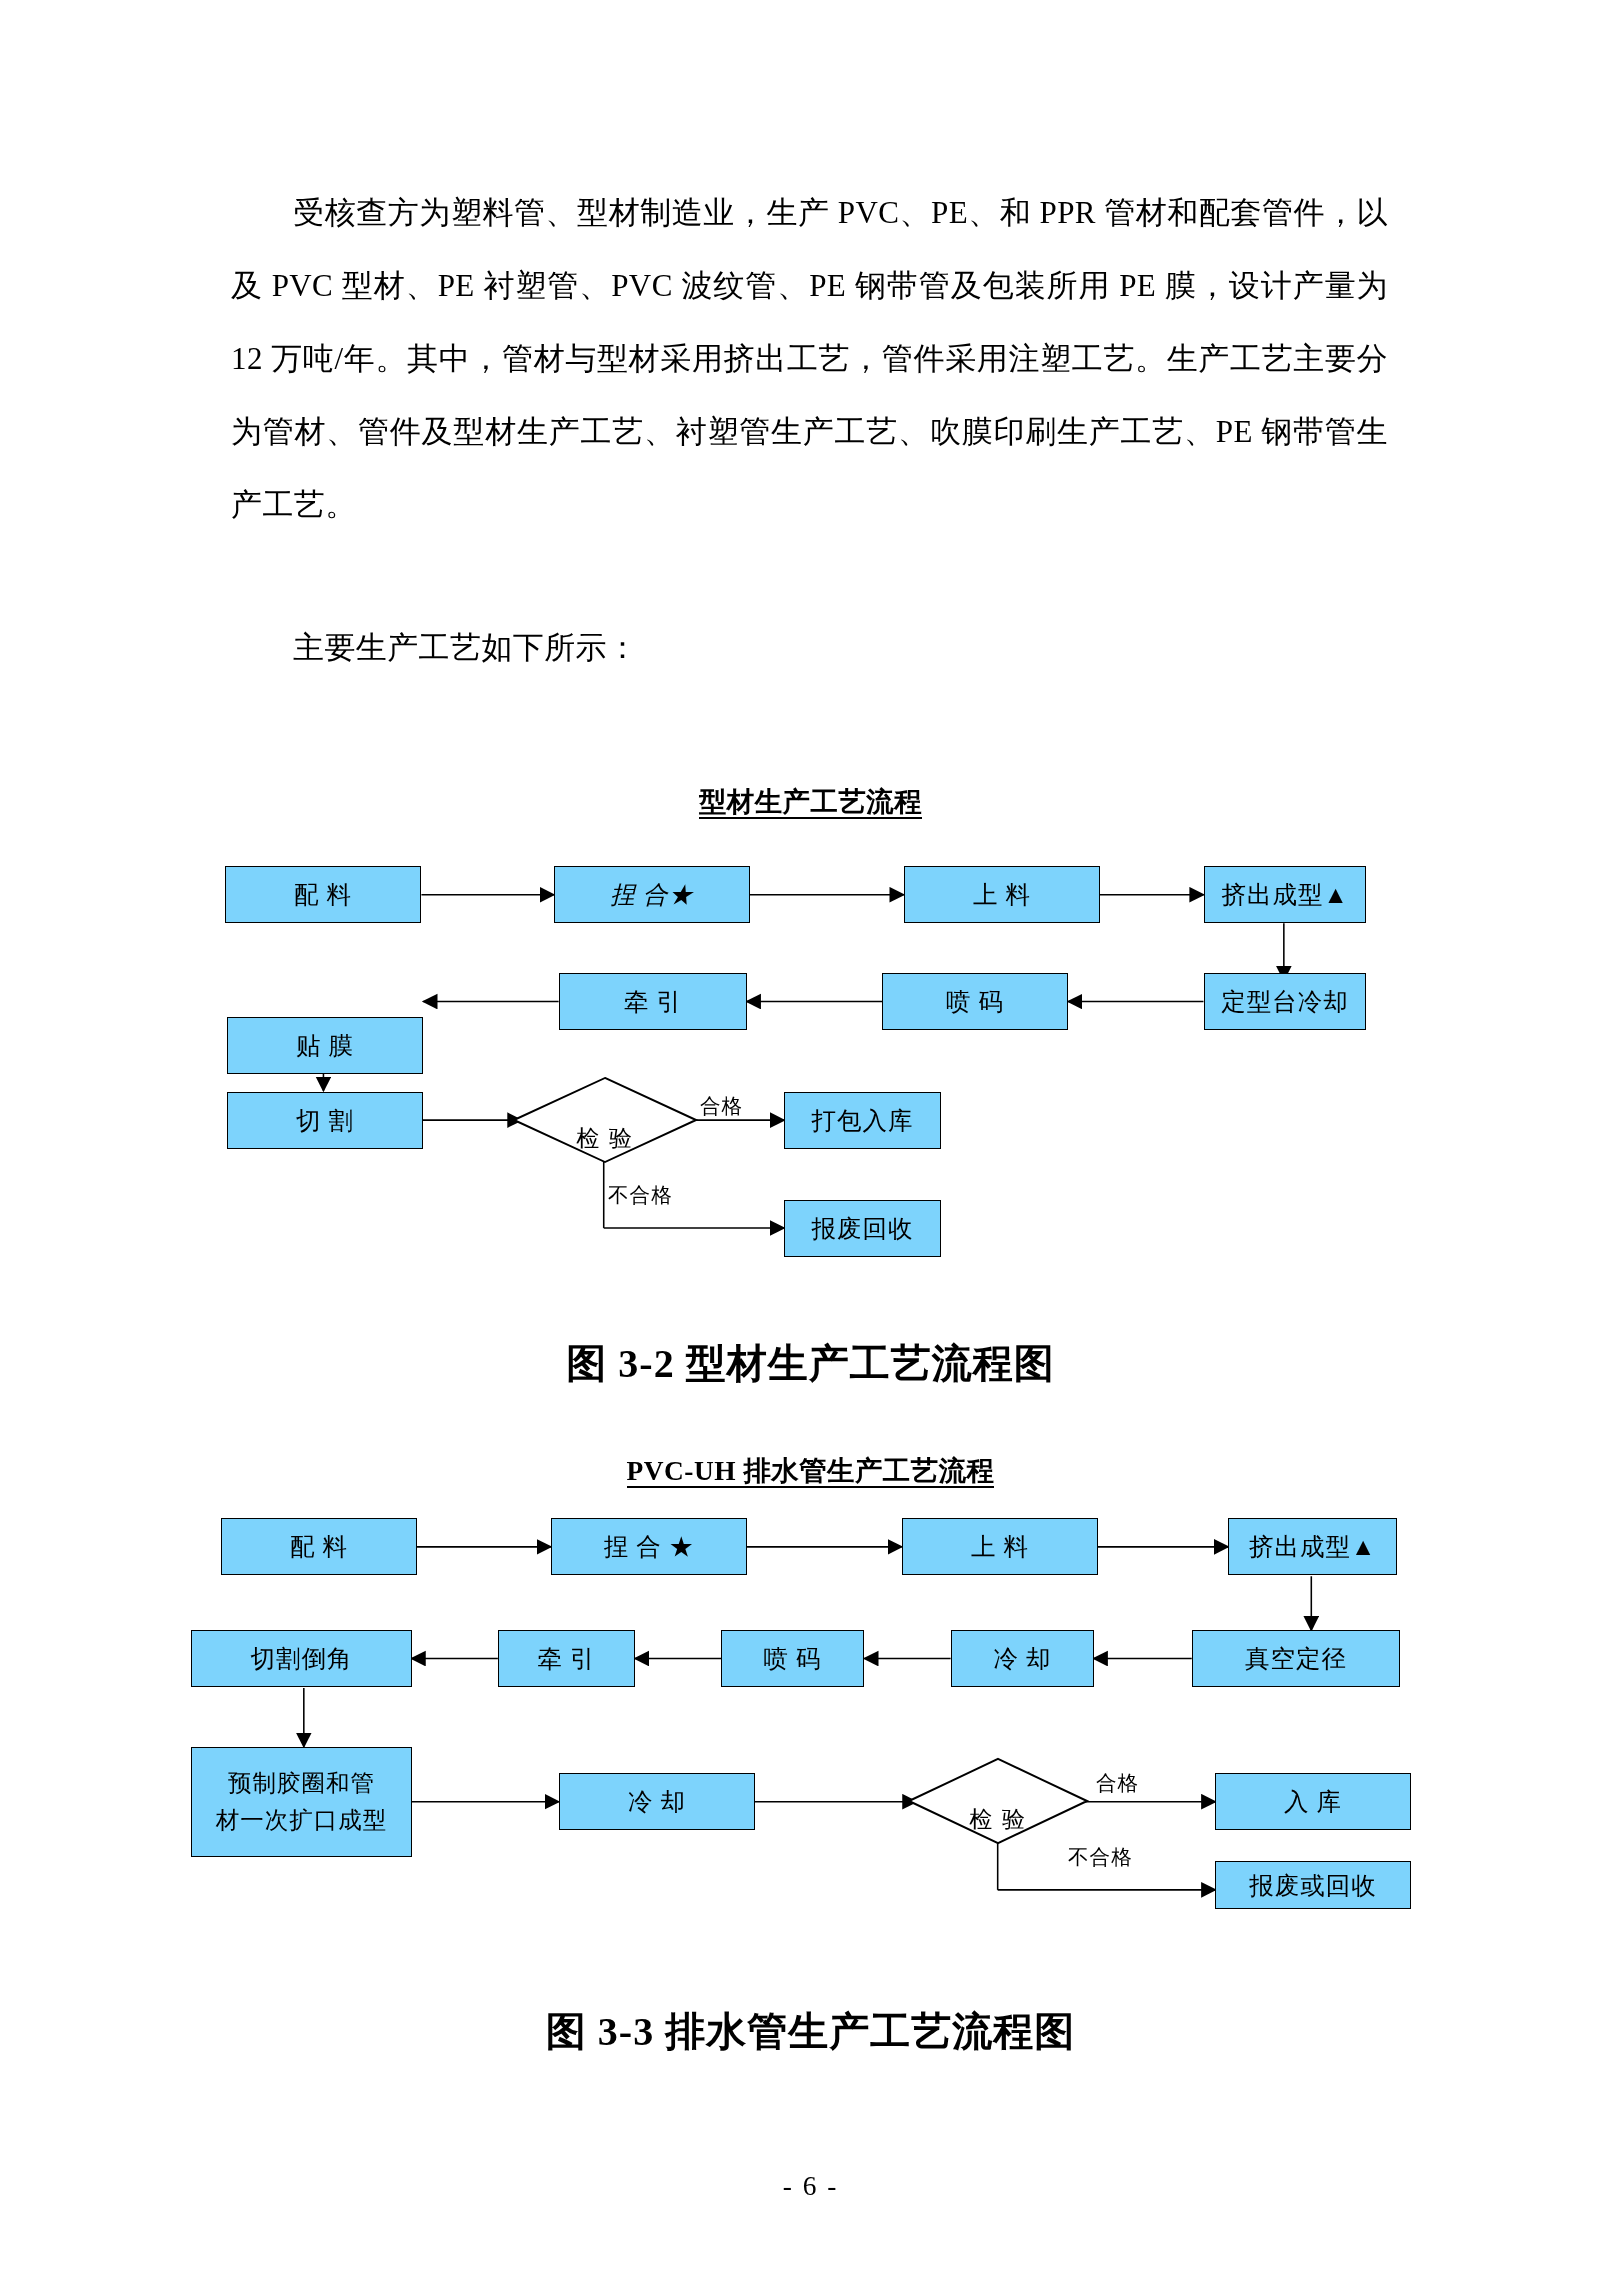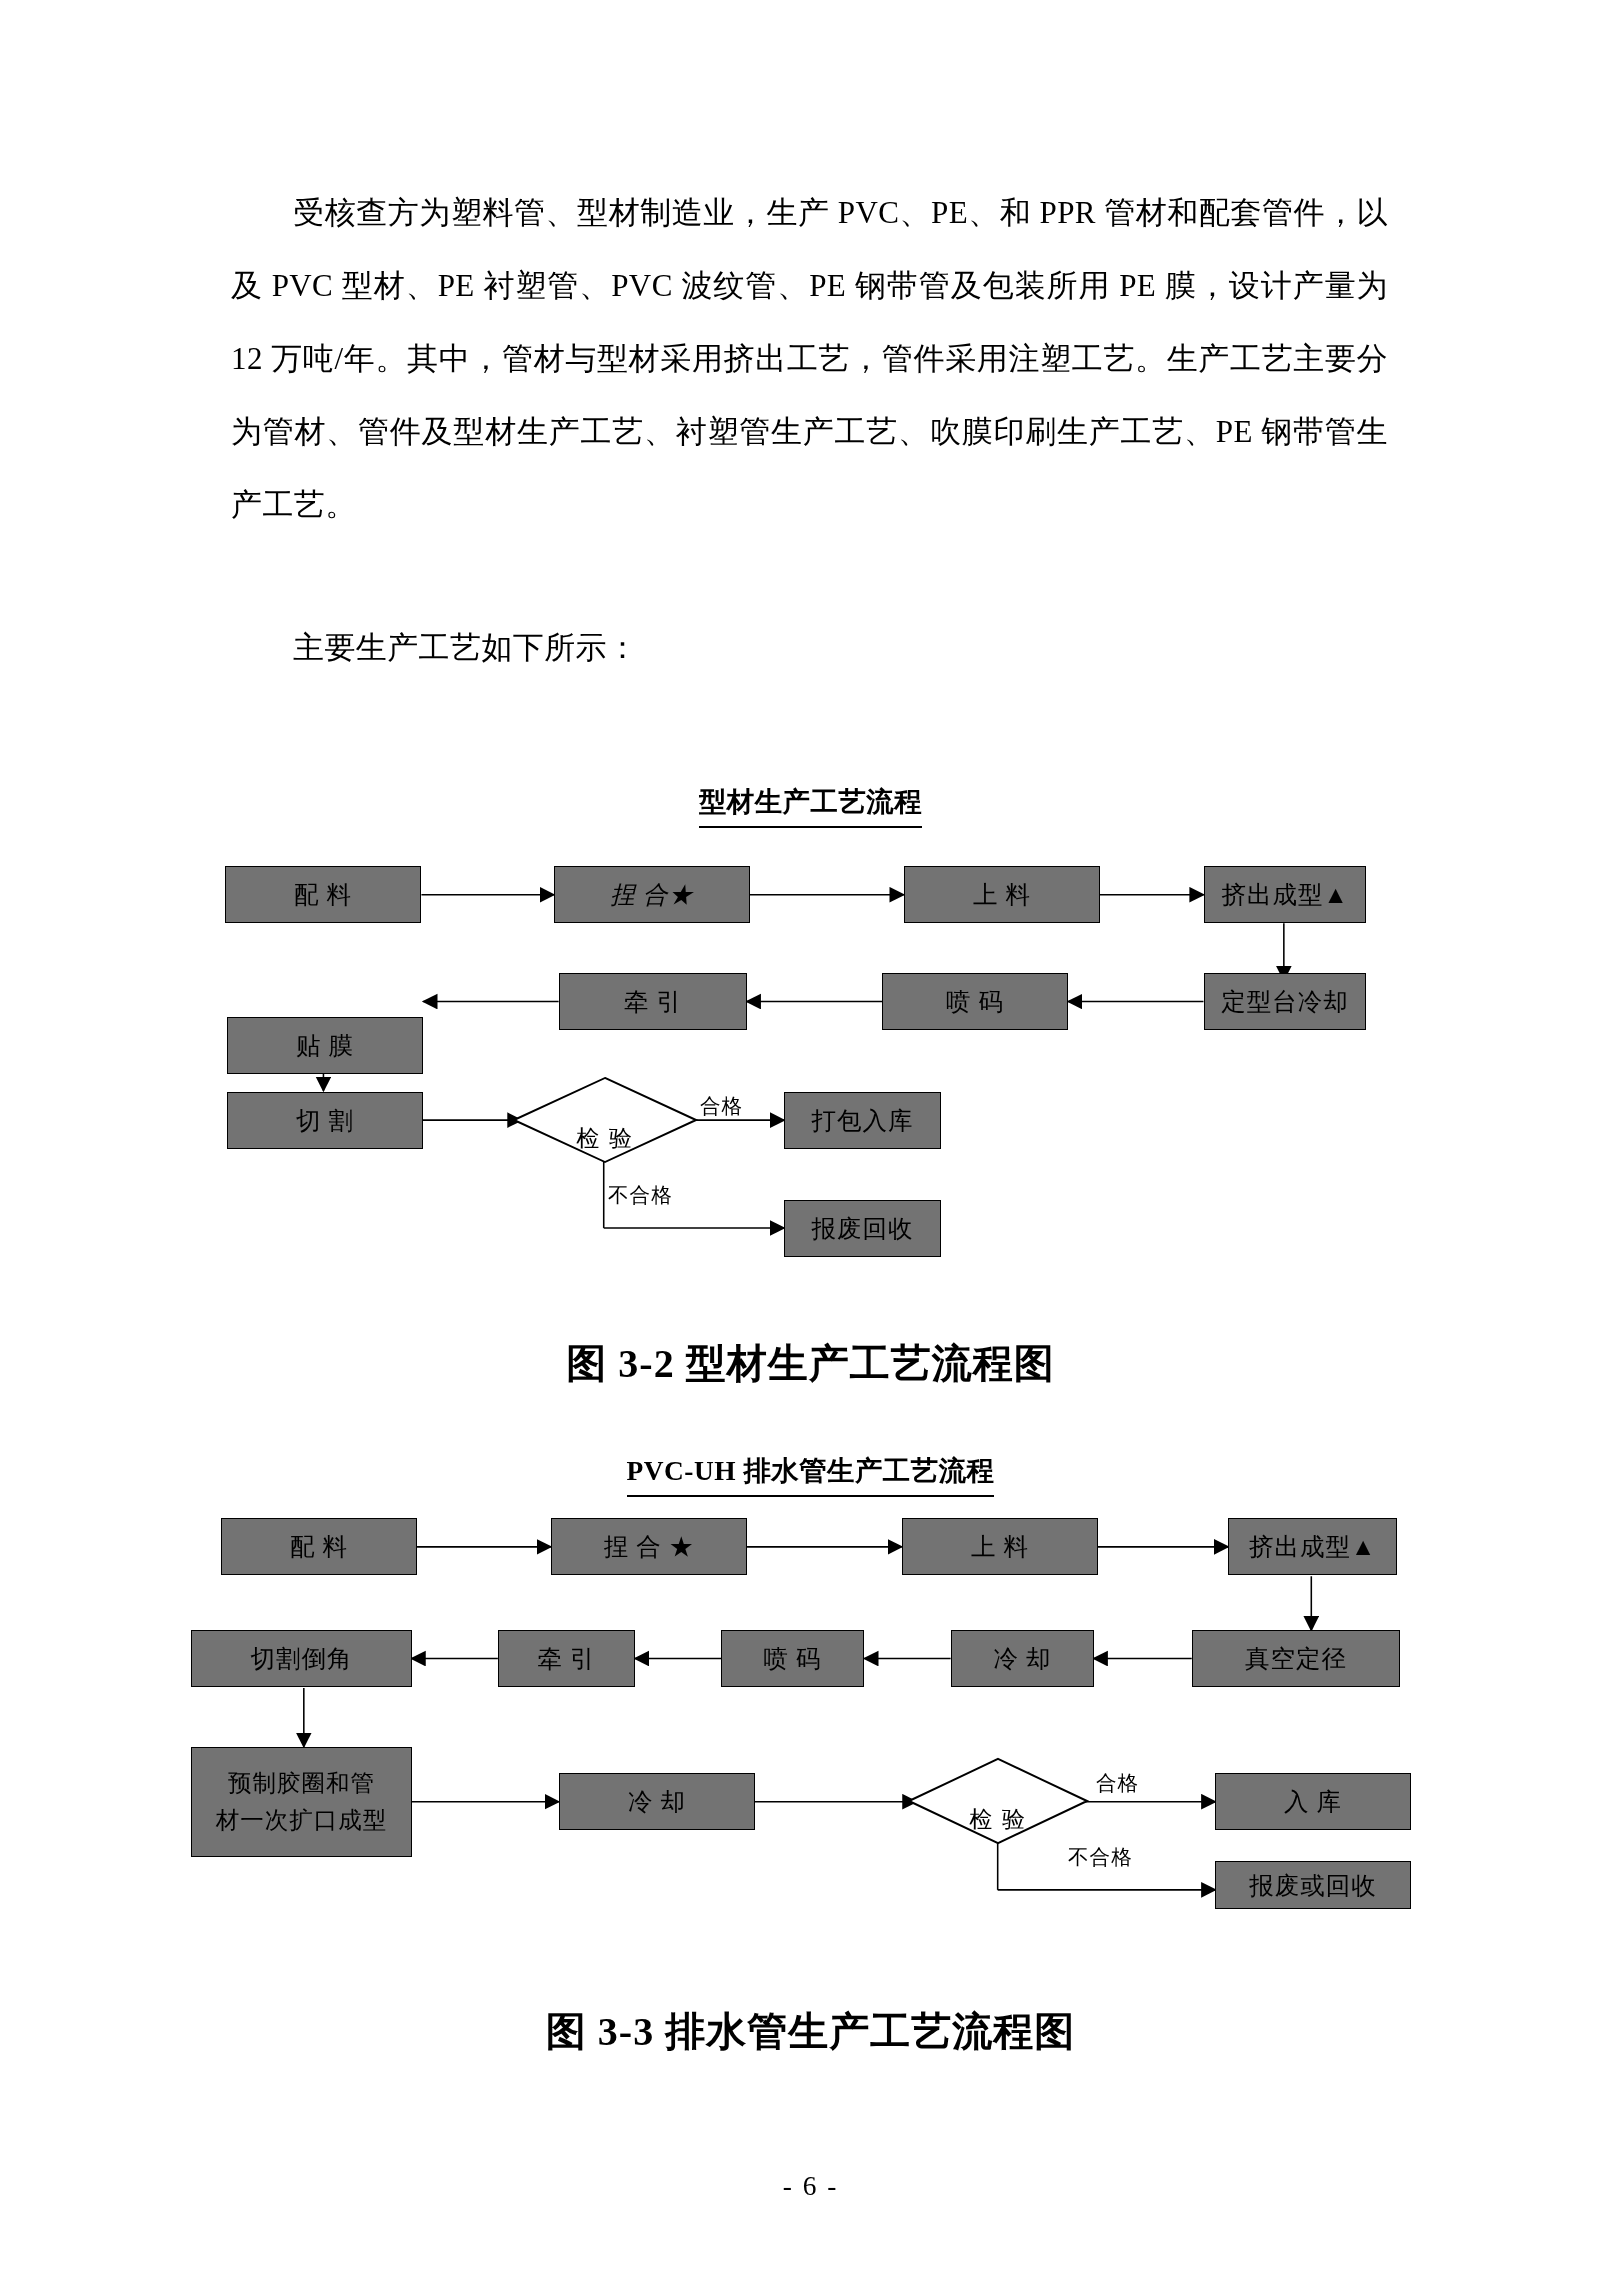--- a/index.html
+++ b/index.html
@@ -34,38 +34,38 @@
 
   
   .fig-title {
     position:absolute;
     width:1621px;
     text-align:center;
     font-size:27.4px;
     font-weight:bold;
     letter-spacing:0.5px;
   }
-  .fig-title span { border-bottom:2px solid #000; padding-bottom:9px; }
+  .fig-title span { border-bottom:2px solid #000; padding-bottom:0; }
 
   .fig-caption {
     position:absolute;
     width:1621px;
     text-align:center;
     font-size:40px;
     font-weight:bold;
     letter-spacing:1px;
   }
 
   
   .chart { position:absolute; left:0; top:0; width:1621px; }
 
   .node {
     position:absolute;
     border:1.5px solid #000;
-    background:#737373;
+    background:#7dd3fc;
     box-sizing:border-box;
     display:flex;
     align-items:center;
     justify-content:center;
     text-align:center;
     font-size:24.5px;
     line-height:33px;
     letter-spacing:1px;
     white-space:pre-line;
   }

